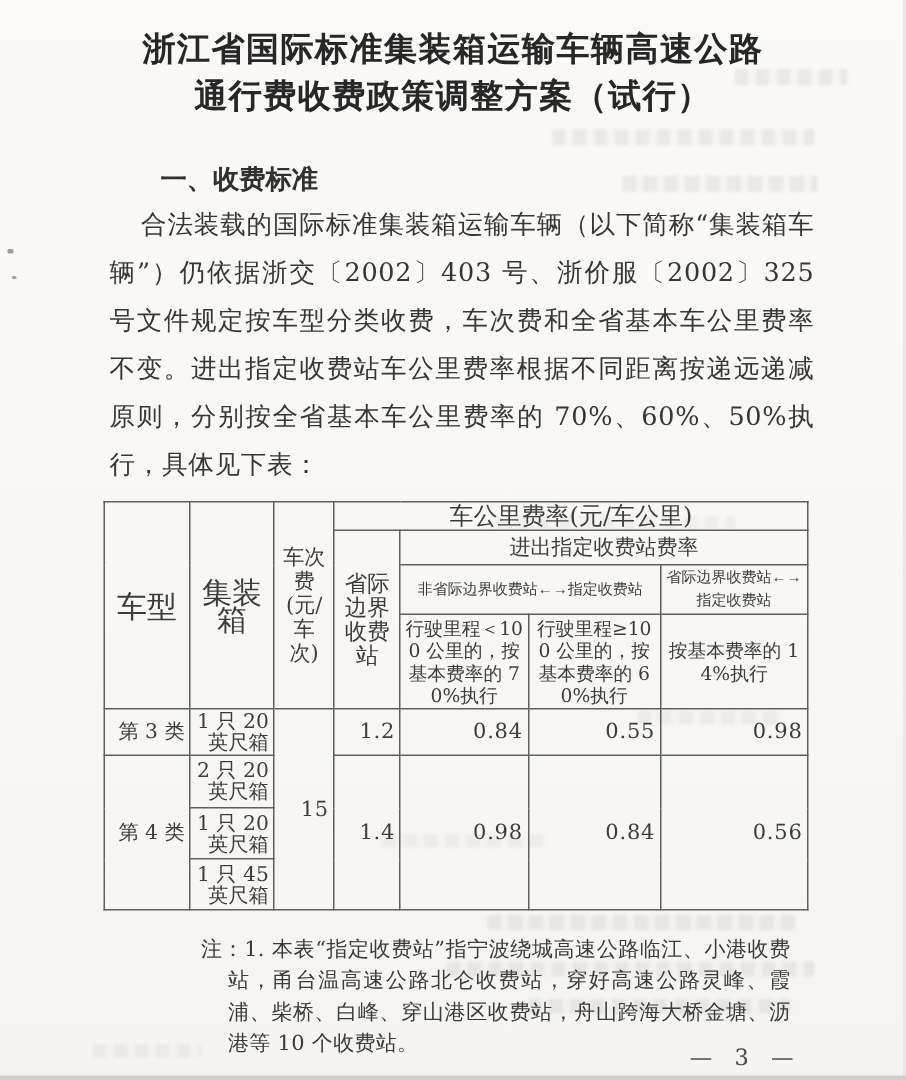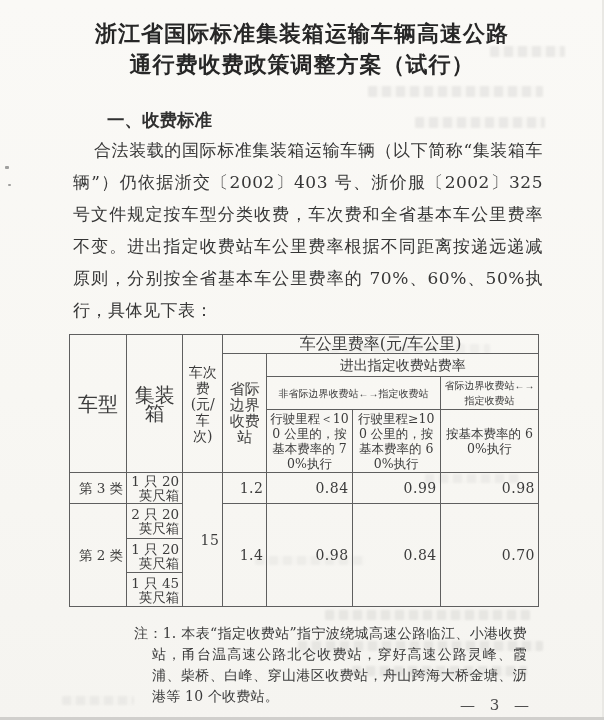--- a/index.html
+++ b/index.html
@@ -100,38 +100,38 @@
         <td rowspan="3" class="narrow2">省际边界收费站</td>
         <td colspan="3" class="h14">进出指定收费站费率</td>
       </tr>
       <tr class="hr3">
         <td colspan="2" class="h13">非省际边界收费站←→指定收费站</td>
         <td class="h13">省际边界收费站←→指定收费站</td>
       </tr>
       <tr class="hr4">
         <td class="h12">行驶里程＜100 公里的，按基本费率的 70%执行</td>
         <td class="h12">行驶里程≥100 公里的，按基本费率的 60%执行</td>
-        <td class="h12">按基本费率的 60%执行</td>
+        <td class="h12">按基本费率的 14%执行</td>
       </tr>
       <tr class="dr dra">
         <td>第 3 类</td>
         <td>1 只 20 英尺箱</td>
         <td rowspan="4" class="num">15</td>
         <td class="num">1.2</td>
         <td class="num">0.84</td>
-        <td class="num">0.99</td>
+        <td class="num">0.55</td>
         <td class="num">0.98</td>
       </tr>
       <tr class="dr drb">
-        <td rowspan="3">第 2 类</td>
+        <td rowspan="3">第 4 类</td>
         <td>2 只 20 英尺箱</td>
         <td rowspan="3" class="num">1.4</td>
         <td rowspan="3" class="num">0.98</td>
         <td rowspan="3" class="num">0.84</td>
-        <td rowspan="3" class="num">0.70</td>
+        <td rowspan="3" class="num">0.56</td>
       </tr>
       <tr class="dr drc">
         <td>1 只 20 英尺箱</td>
       </tr>
       <tr class="dr drd">
         <td>1 只 45 英尺箱</td>
       </tr>
     </tbody>
       </table>
 

